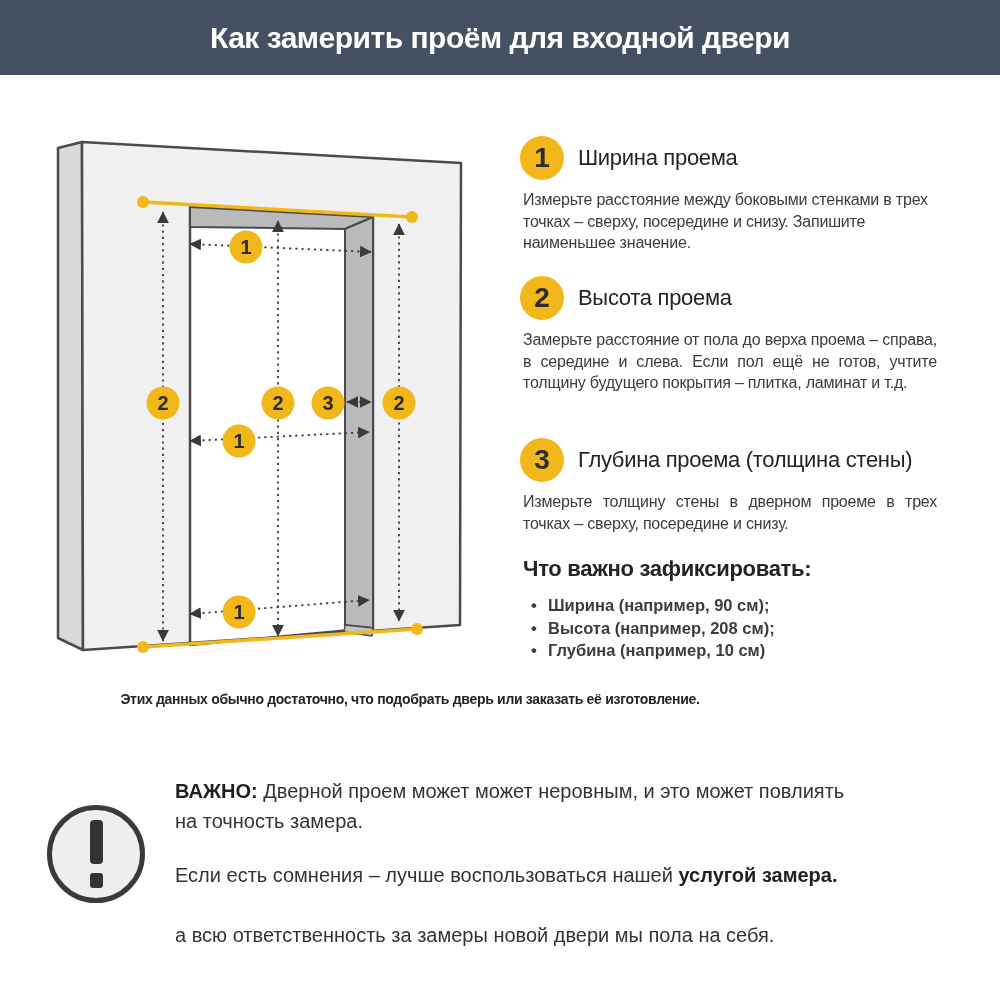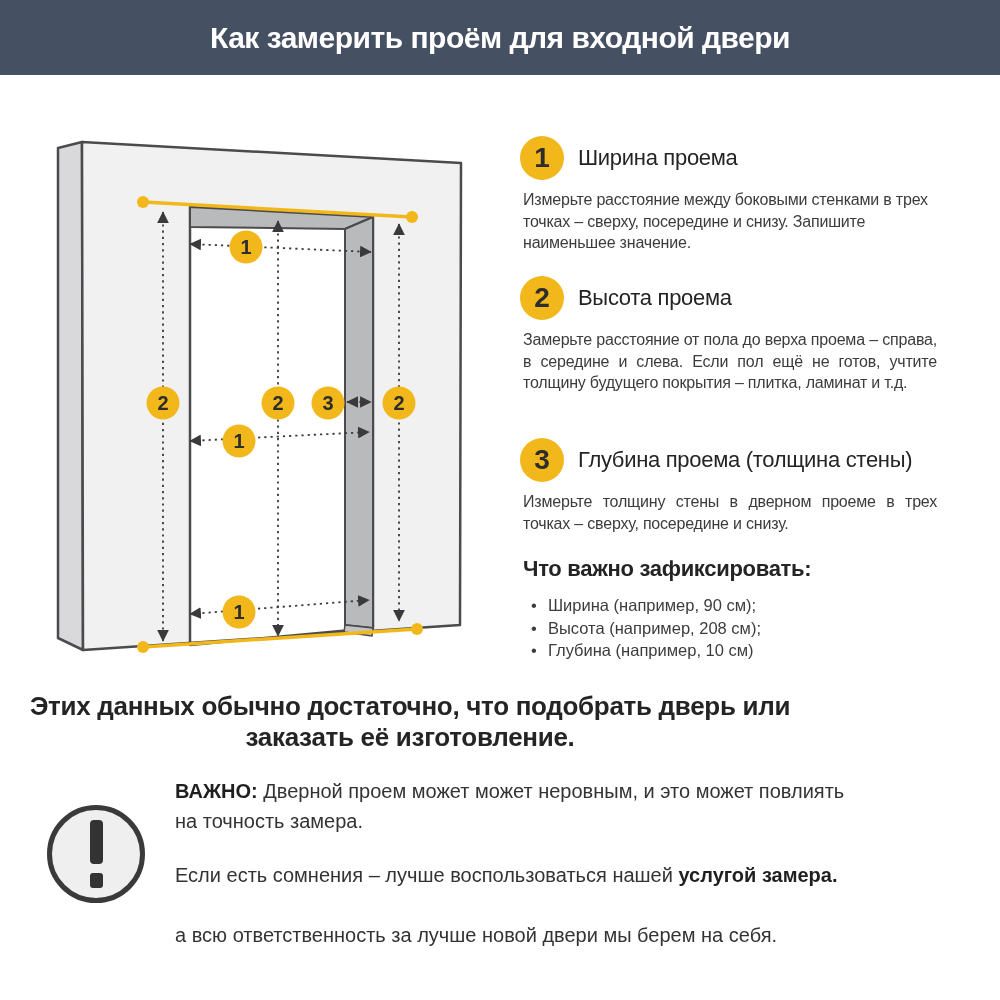--- a/index.html
+++ b/index.html
@@ -60,30 +60,30 @@
     margin-top:9px;margin-left:3px;width:414px;
     font-size:16px;line-height:21.5px;color:var(--text-body);letter-spacing:-0.2px;
   }
   .just{text-align:justify;}
 
   
   .checklist{position:absolute;left:523px;top:556px;width:440px;}
   .checklist-title{font-size:22px;font-weight:700;color:#242424;letter-spacing:-0.3px;}
   .checklist ul{list-style:none;margin-top:12px;}
   .checklist li{
-    position:relative;padding-left:25px;font-size:16.5px;line-height:22.5px;color:var(--text-body);
+    position:relative;padding-left:25px;font-size:16.5px;line-height:22.5px;color:var(--text-body);font-weight:bold;
   }
   .checklist li::before{
     content:"•";position:absolute;left:8px;top:0;color:var(--text-body);
   }
 
   
   .summary{
     position:absolute;left:0;top:691px;width:820px;text-align:center;
-    font-size:26px;font-weight:700;color:#242424;letter-spacing:-0.3px;
+    font-size:14px;font-weight:700;color:#242424;letter-spacing:-0.3px;
   }
 
   
   .notice-icon{
     position:absolute;left:47px;top:805px;width:98px;height:98px;border-radius:50%;
     background:#EFEFEF;border:5px solid #3A3A3A;
     display:flex;flex-direction:column;align-items:center;justify-content:center;
   }
   .excl-bar{width:13px;height:44px;background:#333;border-radius:4px;}
   .excl-dot{width:13px;height:15px;background:#333;border-radius:3px;margin-top:9px;}
@@ -205,16 +205,16 @@
   </div>
 
   <div class="summary">Этих данных обычно достаточно, что подобрать дверь или заказать её изготовление.</div>
 
   <div class="notice-icon">
     <div class="excl-bar"></div>
     <div class="excl-dot"></div>
   </div>
   <div class="notice-text">
     <p><b>ВАЖНО:</b> <span>Дверной проем может может неровным, и это может повлиять</span><br><span>на точность замера.</span></p>
-    <p class="p2"><span>Если есть сомнения – лучше воспользоваться нашей </span><b>услугой замера.</b><br><br><span>а всю ответственность за лучше новой двери мы берем на себя.</span></p>
+    <p class="p2"><span>Если есть сомнения – лучше воспользоваться нашей </span><b>услугой замера.</b><br><br><span>а всю ответственность за замеры новой двери мы пола на себя.</span></p>
   </div>
 
 </div>
 
 </body></html>

